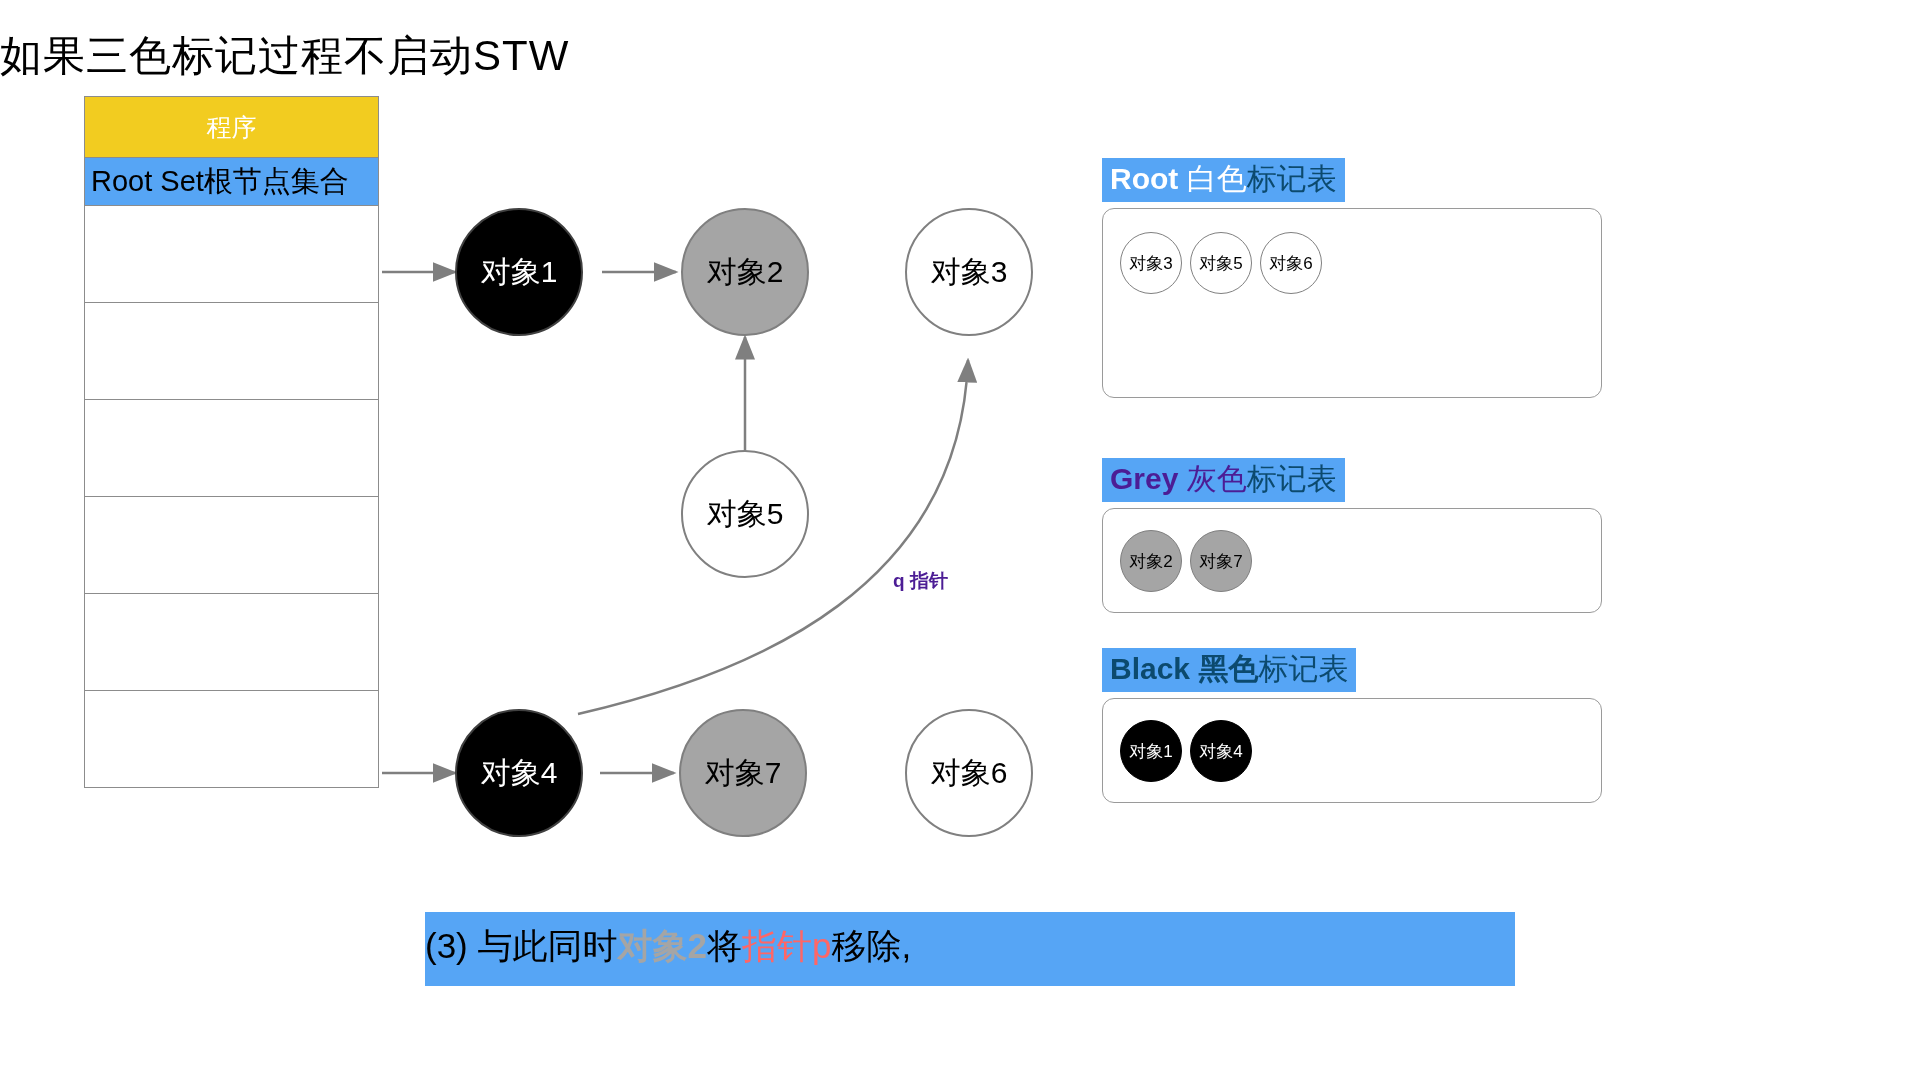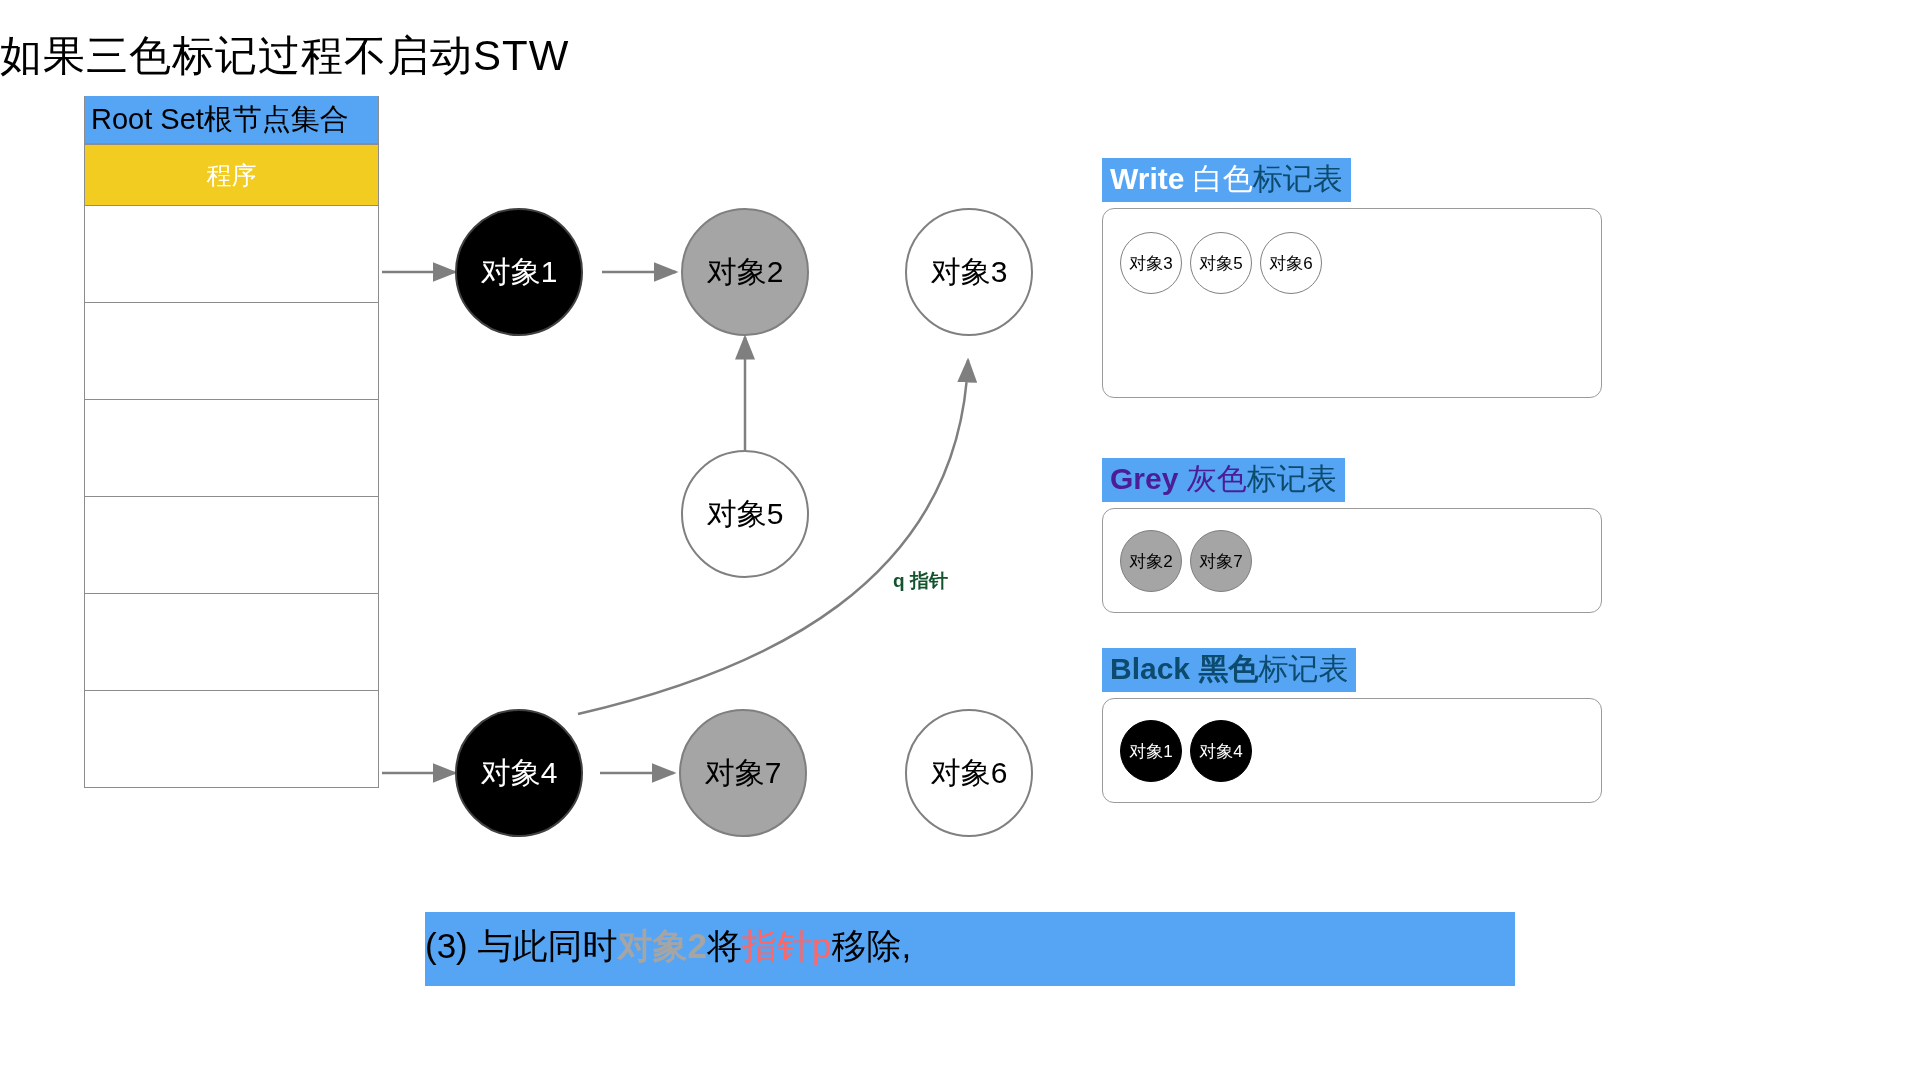--- a/index.html
+++ b/index.html
@@ -104,21 +104,21 @@
     color: #ffffff;
   }
 
   
   #q-pointer-label {
     position: absolute;
     left: 893px;
     top: 568px;
     font-size: 19px;
     font-weight: bold;
-    color: #14532d;
+    color: #4c1d95;
     white-space: nowrap;
   }
 
   
   .mark-table { position: absolute; }
   .mark-title {
     position: absolute;
     left: 0;
     top: 0;
     background: #56a5f5;
@@ -179,22 +179,22 @@
   .cap-grey { color: #a5a5a5; font-weight: bold; }
   .cap-red  { color: #ff6666; }
   .cap-bold { font-weight: bold; }
 </style>
 </head>
 <body>
 
 <div id="page-title">如果三色标记过程不启动STW</div>
 
 <div id="program-panel">
+  <div id="program-header">程序</div>
   <div id="rootset-row">Root Set根节点集合</div>
-  <div id="program-header">程序</div>
   <div class="prog-cell"></div>
   <div class="prog-cell"></div>
   <div class="prog-cell"></div>
   <div class="prog-cell"></div>
   <div class="prog-cell"></div>
   <div class="prog-cell"></div>
 </div>
 
 <svg id="graph-layer" viewBox="0 0 1920 1080">
   <defs>
@@ -235,21 +235,21 @@
   <span>对象7</span>
 </div>
 <div class="node white" style="left:905px; top:709px; width:128px; height:128px;">
   <span>对象6</span>
 </div>
 
 <div id="q-pointer-label">q 指针</div>
 
 <div class="mark-table" style="left:1102px; top:158px; width:500px; height:240px;">
   <div class="mark-title">
-    <span class="en t-white">Write</span><span class="t-white"> 白色</span><span class="t-black">标记表</span>
+    <span class="en t-white">Root</span><span class="t-white"> 白色</span><span class="t-black">标记表</span>
   </div>
   <div class="mark-body" style="width:500px; height:190px; top:50px;"></div>
   <div class="chip-row" style="top:74px;">
     <div class="chip white">
         <span>对象3</span>
       </div>
     <div class="chip white">
         <span>对象5</span>
       </div>
     <div class="chip white">

